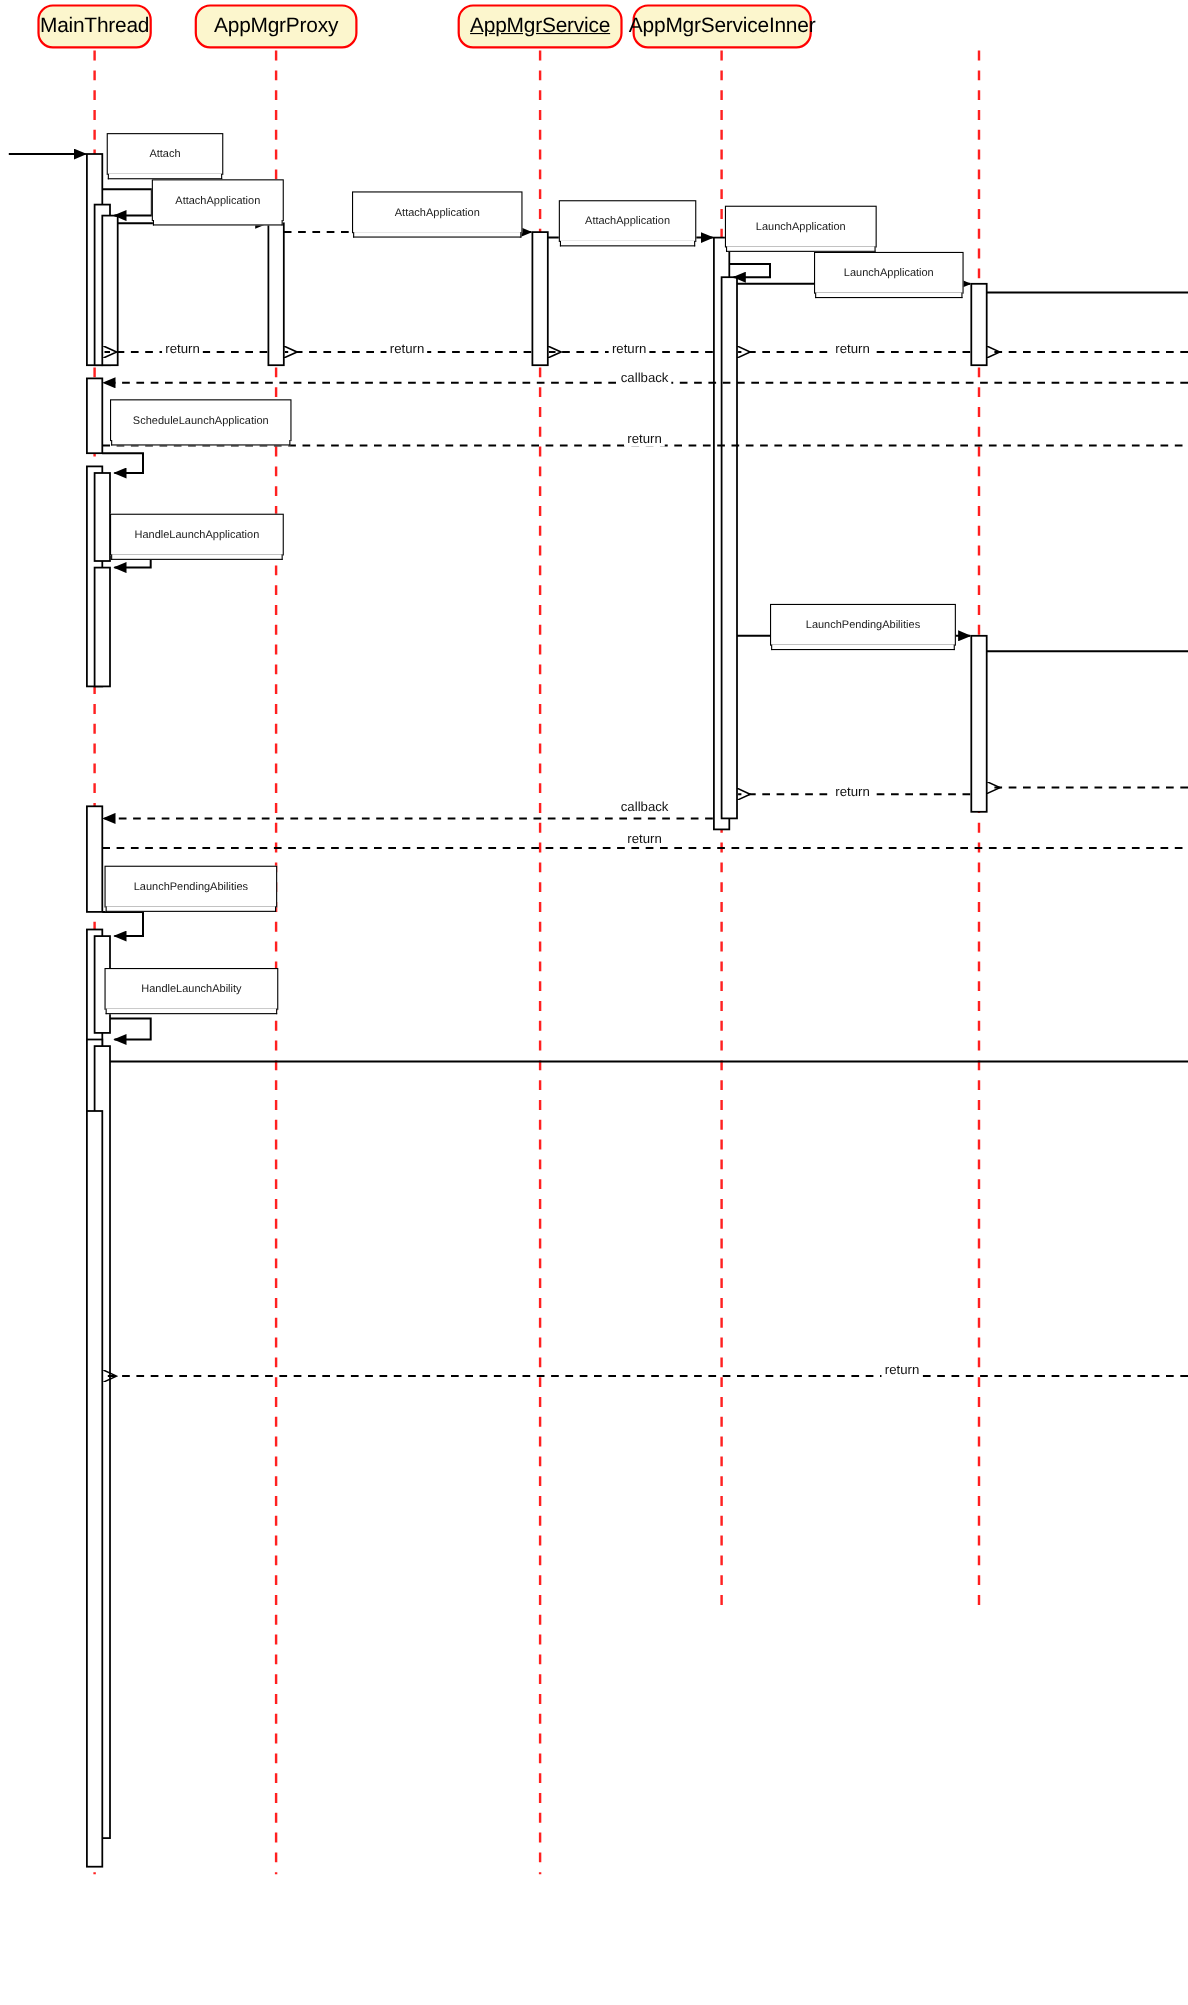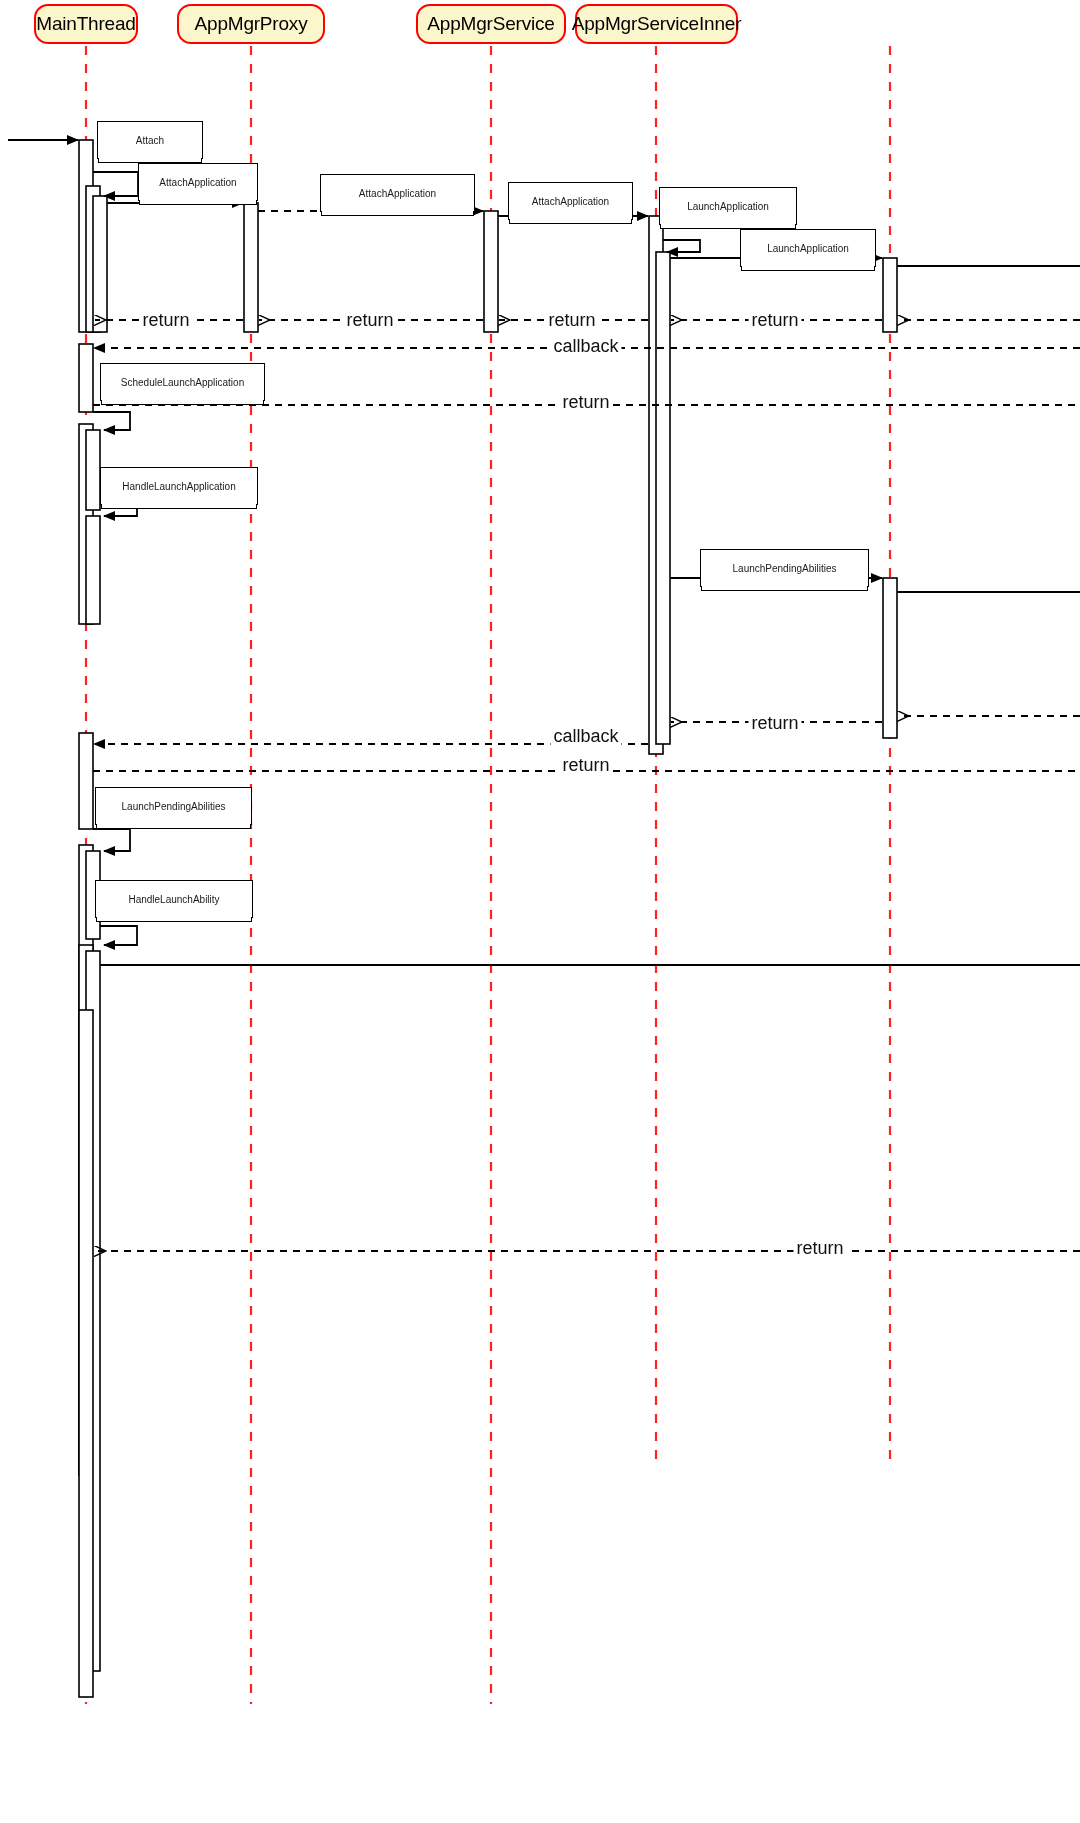--- a/index.html
+++ b/index.html
@@ -63,21 +63,21 @@
   .msg-box-label {
     font-size: 10px;
     color: #1a1a1a;
     white-space: nowrap;
     padding: 0 10px;
   }
 
   
   .arrow-text {
     position: absolute;
-    font-size: 18px;
+    font-size: 12px;
     color: #111111;
     white-space: nowrap;
     background: #ffffff;
     padding: 0 3px;
     z-index: 7;
     transform: translateX(-50%);
   }
 </style>
 </head>
 <body>
@@ -189,21 +189,21 @@
   </svg>
 
   <div class="participant-box" style="left:34px; top:4px; width:104px;">
     <span class="participant-label">MainThread</span>
   </div>
 
   <div class="participant-box" style="left:177px; top:4px; width:148px;">
     <span class="participant-label">AppMgrProxy</span>
   </div>
 
-  <div class="participant-box" style="left:416px; top:4px; width:150px;">
+  <div class="participant-box" style="left:416px; top:4px; width:150px;text-decoration:underline;">
     <span class="participant-label">AppMgrService</span>
   </div>
 
   <div class="participant-box" style="left:575px; top:4px; width:163px;">
     <span class="participant-label">AppMgrServiceInner</span>
   </div>
 
 
   <div class="msg-box" style="left:97px; top:121px; width:106px;">
     <span class="msg-box-label">Attach</span>

